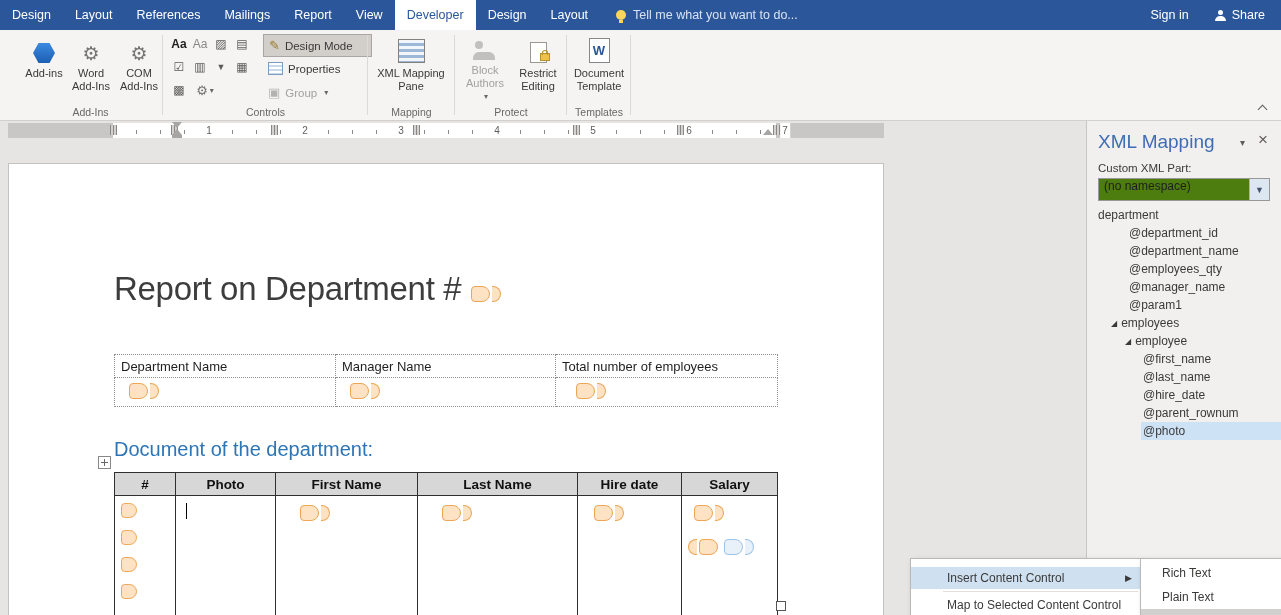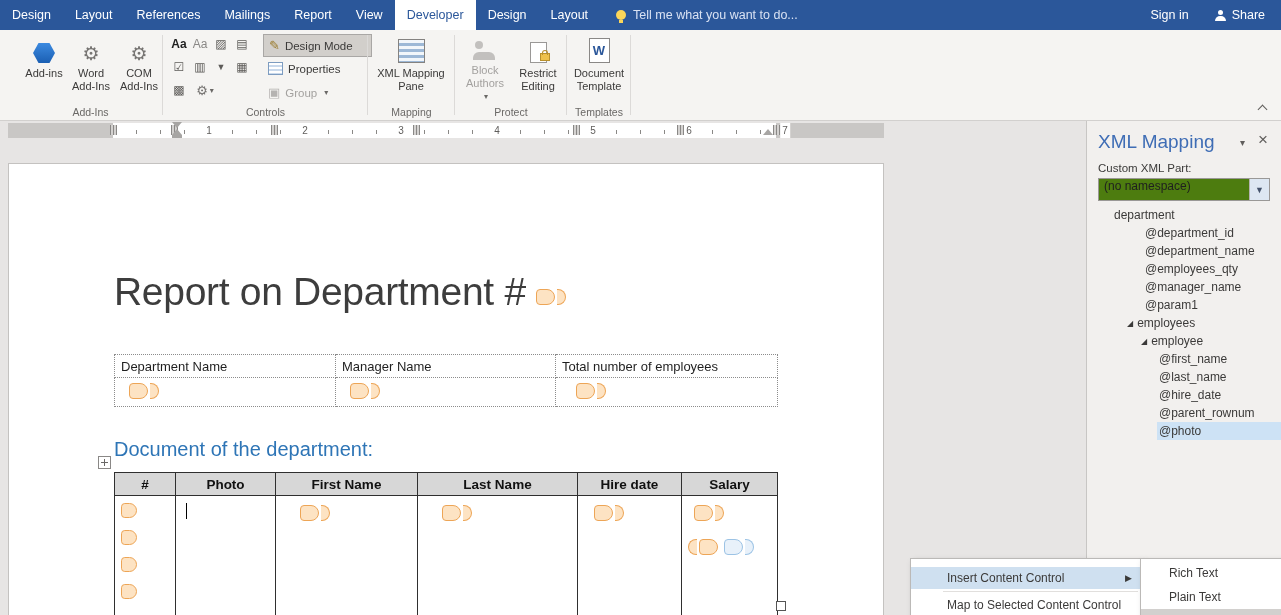--- a/index.html
+++ b/index.html
@@ -57,21 +57,21 @@
   .ruler-ticks{position:absolute;left:113px;width:663px;top:9px;height:4px;
                background:repeating-linear-gradient(90deg,transparent 0 23px,#8a8886 23px 24px)}
   .rnum{position:absolute;top:2px;height:15px;line-height:15px;font-size:10px;color:#5f5d5b;background:#fff;padding:0 2px;transform:translateX(-50%)}
   .colmark{position:absolute;top:4px;width:7px;height:10px;background:repeating-linear-gradient(90deg,#8a8886 0 1px,#d4d2d0 1px 3px)}
   .ind-first{position:absolute;top:1px;width:0;height:0;border-left:5px solid transparent;border-right:5px solid transparent;border-top:6px solid #a7a5a3}
   .ind-hang{position:absolute;top:8px;width:0;height:0;border-left:5px solid transparent;border-right:5px solid transparent;border-bottom:6px solid #a7a5a3}
   .ind-box{position:absolute;top:14px;width:10px;height:3px;background:#a7a5a3}
 
   
   .page{position:absolute;left:8px;top:42px;width:874px;height:452px;background:#fff;border:1px solid #c4c2c0;border-bottom:none}
-  .doc-title{position:absolute;left:105px;top:106px;font-size:39px;letter-spacing:-0.3px;color:#3d3d3d;display:flex;align-items:center;gap:10px;white-space:nowrap}
+  .doc-title{position:absolute;left:105px;top:106px;font-size:33px;letter-spacing:-0.3px;color:#3d3d3d;display:flex;align-items:center;gap:10px;white-space:nowrap}
   .doc-title .cc{margin-top:10px}
   .info-table{position:absolute;left:105px;top:190px;width:663px;border-collapse:collapse;table-layout:fixed;font-size:13px;color:#1f1f1f}
   .info-table td{border:1px dotted #8c8c8c;padding:2px 6px;height:18px;vertical-align:middle}
   .info-table .ph-row td{height:24px}
   .emp-heading{position:absolute;left:105px;top:274px;font-size:20px;color:#2e75b6;white-space:nowrap}
   .tbl-handle{position:absolute;left:89px;top:292px;width:11px;height:11px;border:1px solid #8a8886;
               background:linear-gradient(#6a6866,#6a6866) center/7px 1px no-repeat,
                          linear-gradient(#6a6866,#6a6866) center/1px 7px no-repeat,#fff}
   .emp-table{position:absolute;left:105px;top:308px;width:663px;border-collapse:collapse;table-layout:fixed}
   .emp-table th{border:1px solid #2f2f2f;background:#d7d7d7;font-size:13.5px;font-weight:bold;height:20px;padding:1px 0;color:#111}
@@ -90,37 +90,37 @@
 
   
   .xml-pane{position:absolute;left:1086px;top:0;bottom:0;right:0;background:#f2f0ee;border-left:1px solid #c8c6c4}
   .pane-title{position:absolute;left:11px;top:10px;font-size:19px;color:#3f6db5;white-space:nowrap}
   .pane-menu-caret{position:absolute;right:36px;top:16px;font-size:10px;color:#605e5c;cursor:default}
   .pane-close{position:absolute;right:13px;top:10px;font-size:17px;color:#605e5c;line-height:17px;cursor:default}
   .pane-sub{position:absolute;left:11px;top:41px;font-size:11.5px;color:#3b3a39}
   .pane-dd{position:absolute;left:11px;right:11px;top:57px;height:21px;background:#4d7c0f;border:1px solid #9a9896;display:flex;align-items:flex-start;font-size:12px}
   .pane-dd .val{flex:1;padding-left:5px;color:#1f1f1f;white-space:nowrap;overflow:hidden}
   .pane-dd .arrow{width:19px;align-self:stretch;background:#dde7f2;border-left:1px solid #b5b3b1;display:flex;align-items:center;justify-content:center;font-size:9px;color:#44536b}
-  .tree{position:absolute;left:16px;right:0;top:85px}
+  .tree{position:absolute;left:0;right:0;top:85px}
   .titem{height:18px;line-height:18px;font-size:12px;color:#3b3a39;white-space:nowrap;position:relative;cursor:default}
   .titem>span{position:relative}
   .p0{padding-left:11px}.pa{padding-left:42px}.pe1{padding-left:24px}.pe2{padding-left:38px}.pa2{padding-left:56px}
   .twisty{display:inline-block;font-size:8px;margin-right:4px;transform:translateY(-1px);color:#3b3a39}
   .titem.selected::before{content:"";position:absolute;left:54px;right:0;top:0;bottom:0;background:#cde2f5}
 
   
   .cmenu{position:absolute;left:910px;top:437px;width:230px;background:#fff;border:1px solid #bbb9b7;
          box-shadow:3px 3px 6px rgba(0,0,0,.25);padding:8px 0;z-index:50}
   .citem{height:22px;display:flex;align-items:center;font-size:12px;color:#3b3a39;padding-left:36px;position:relative;cursor:default}
   .citem.hl{background:#cfe0f0}
   .carrow{position:absolute;right:9px;font-size:9px;color:#3b3a39}
   .csep{height:1px;background:#e1dfdd;margin:2px 3px 2px 32px}
   .smenu{position:absolute;left:1140px;top:437px;width:140px;background:#fff;border:1px solid #bbb9b7;
          box-shadow:3px 3px 6px rgba(0,0,0,.25);padding:2px 0;z-index:51}
-  .sitem{height:24px;display:flex;align-items:center;font-size:12px;color:#3b3a39;padding-left:28px;cursor:default}
+  .sitem{height:24px;display:flex;align-items:center;font-size:12px;color:#3b3a39;padding-left:21px;cursor:default}
   .sitem.hl{background:#d2d0ce}
 </style>
 </head>
 <body>
 
 <div>
 
   <header class="tabbar">
     <div class="tab">Design</div>
     <div class="tab">Layout</div>

